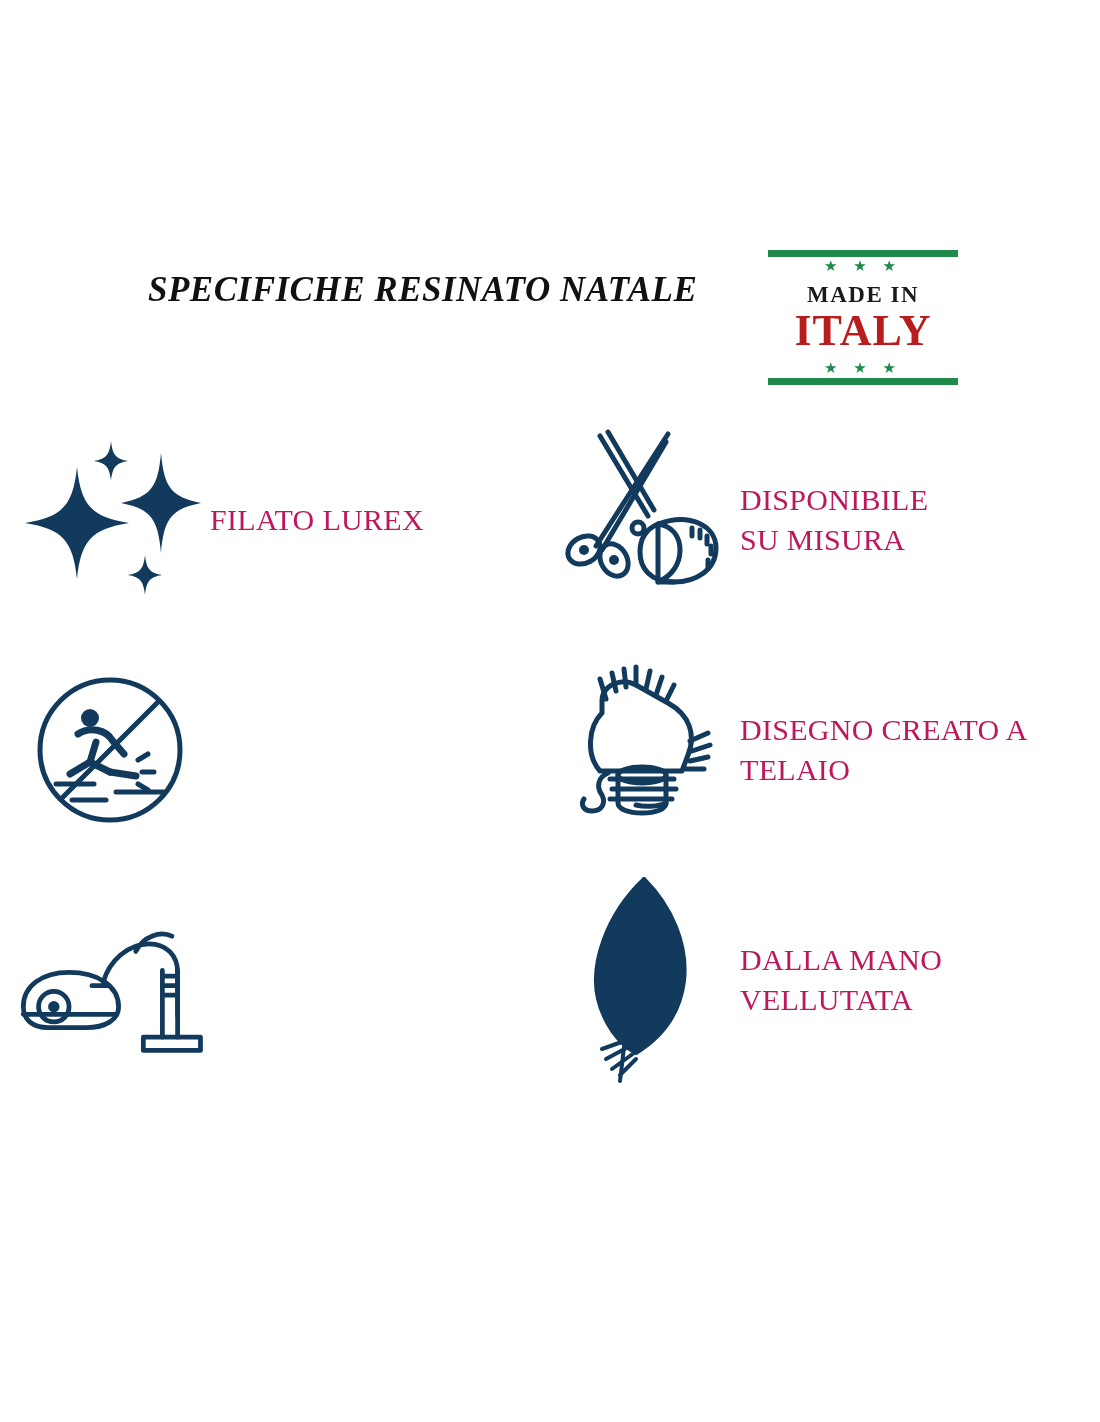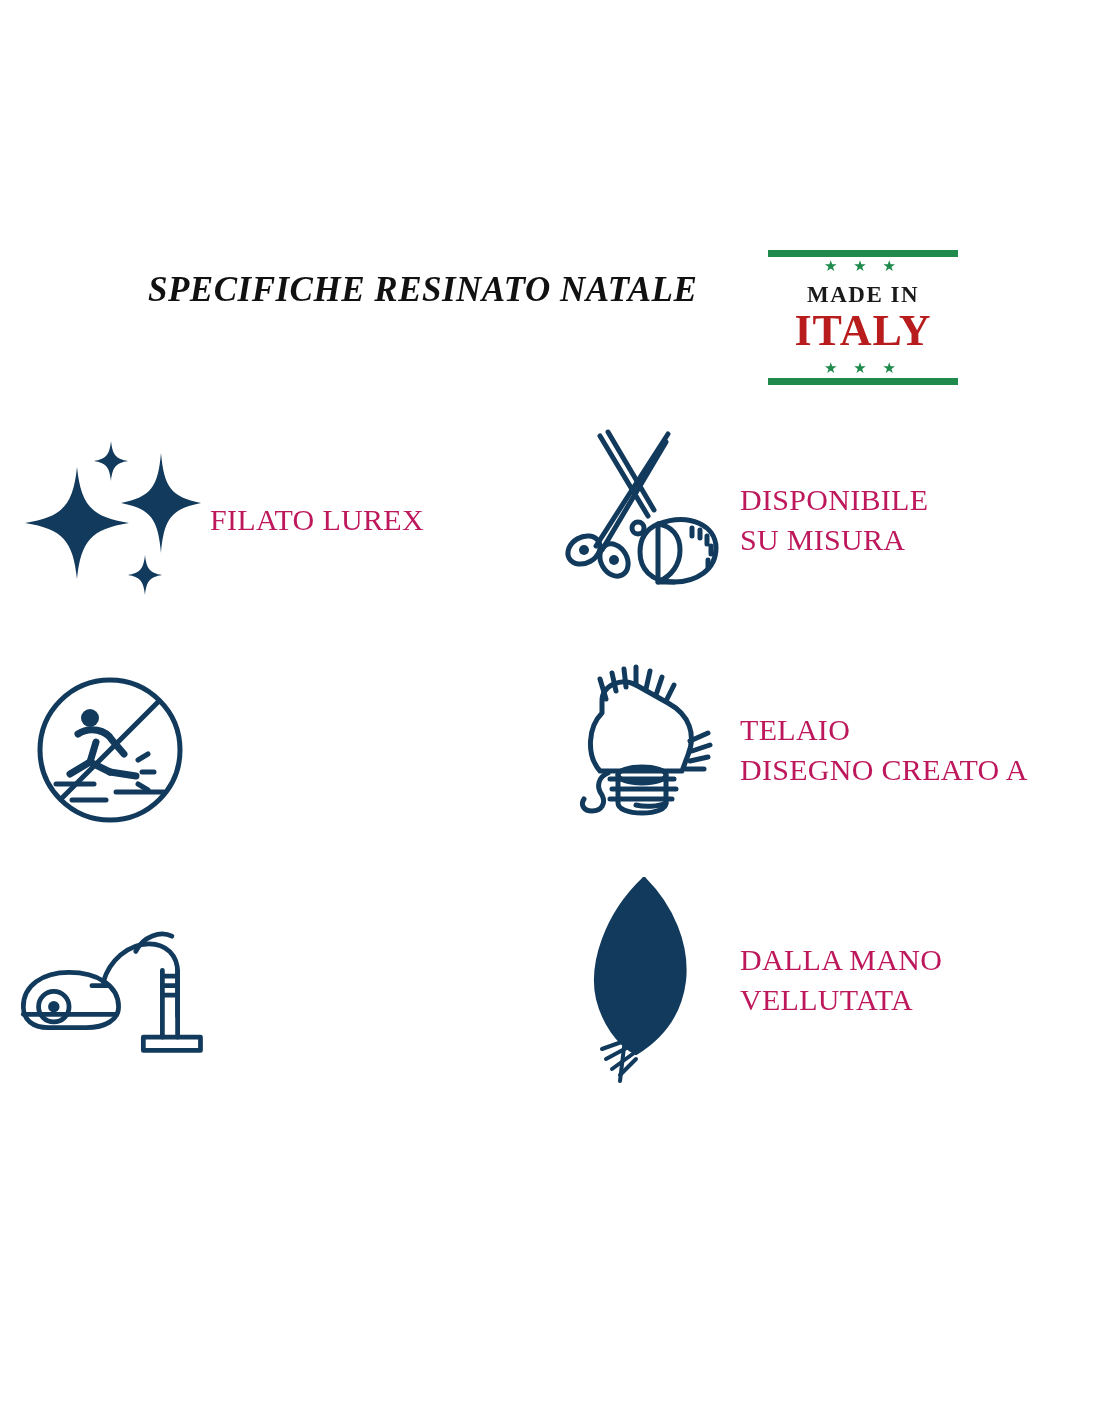--- a/index.html
+++ b/index.html
@@ -231,22 +231,22 @@
           <path d="M150 86 L168 78 M152 96 L170 90 M150 106 L168 102 M146 114 L164 114"></path>
 
           <path d="M70 124 L134 124 M72 134 L136 134 M70 144 L132 144"></path>
           <path d="M68 118 C58 122 56 132 62 140 C66 148 62 156 52 156 C44 156 40 150 44 144"></path>
           <path d="M96 150 C104 152 118 152 126 148"></path>
           <ellipse cx="102" cy="120" rx="24" ry="8"></ellipse>
           <path d="M78 120 L78 148 C78 154 88 158 102 158 C116 158 126 154 126 148 L126 120"></path>
         </svg>
       </div>
       <div class="label">
+        <div>DISEGNO CREATO A</div>
         <div>TELAIO</div>
-        <div>DISEGNO CREATO A</div>
       </div>
     </div>
 
     <div class="feature col-left row-3">
       <div class="icon">
         <svg width="210" height="180" viewBox="0 0 210 180" fill="none" stroke="#123a5c" stroke-width="5" stroke-linecap="round" stroke-linejoin="round">
 
           <path d="M14 118 C14 96 34 82 62 82 C92 82 114 96 114 118 C114 132 100 140 80 140 L40 140 C24 140 14 132 14 118 Z"></path>
           <circle cx="46" cy="118" r="16"></circle>
           <circle cx="46" cy="118" r="6" fill="#123a5c" stroke="none"></circle>

